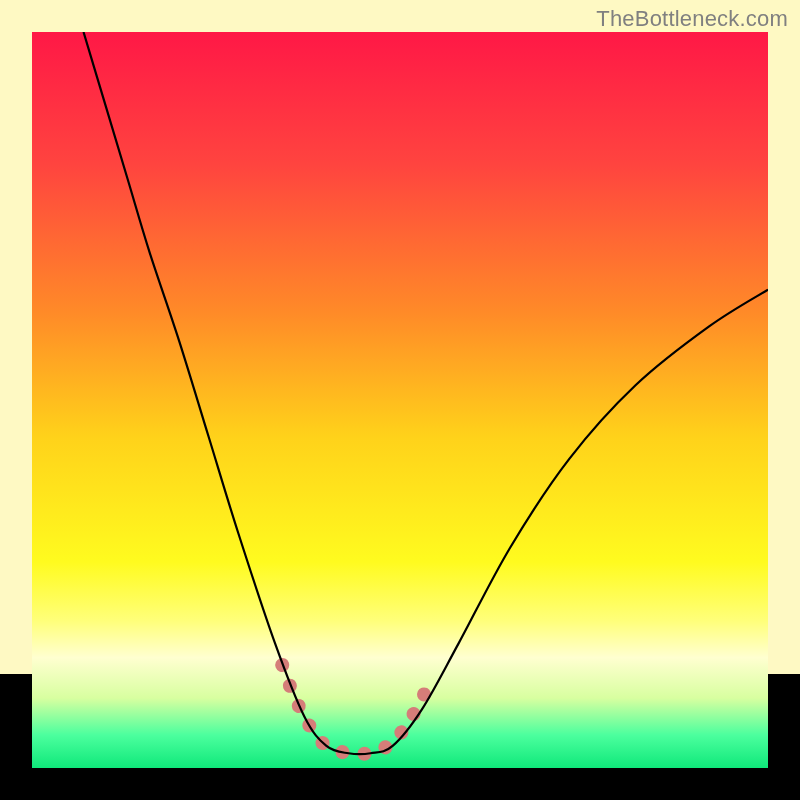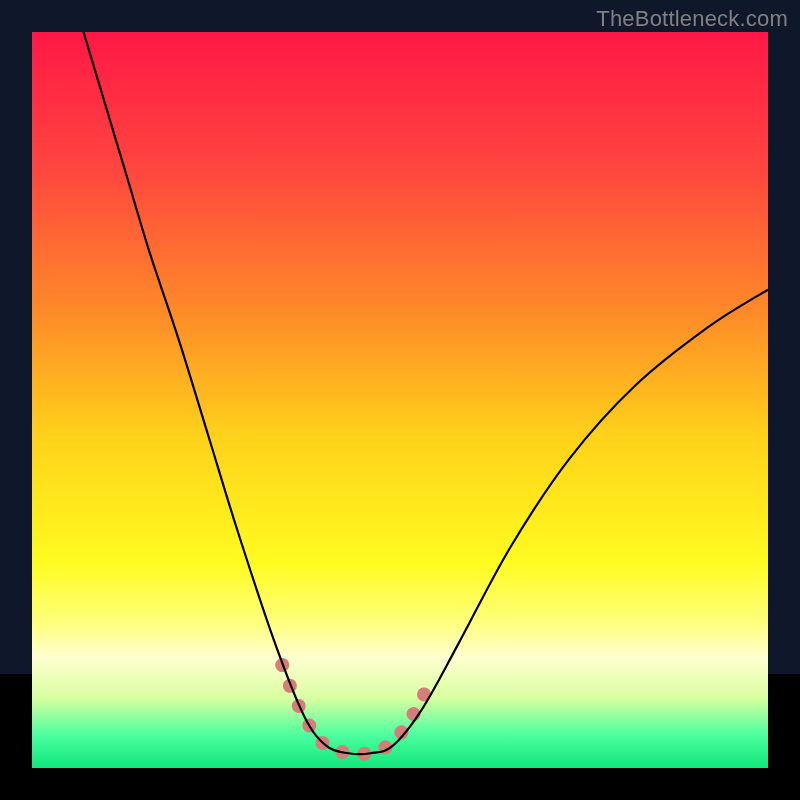--- a/index.html
+++ b/index.html
@@ -10,21 +10,21 @@
     background: #000;
     overflow: hidden;
     font-family: Arial, Helvetica, sans-serif;
   }
   .frame {
     position: absolute;
     left: 0;
     top: 0;
     width: 800px;
     height: 674px;
-    background: #0f172a;
+    background: #fef9c3;
   }
   .plot {
     position: absolute;
     left: 32px;
     top: 32px;
     width: 736px;
     height: 736px;
     overflow: hidden;
   }
   .watermark {

